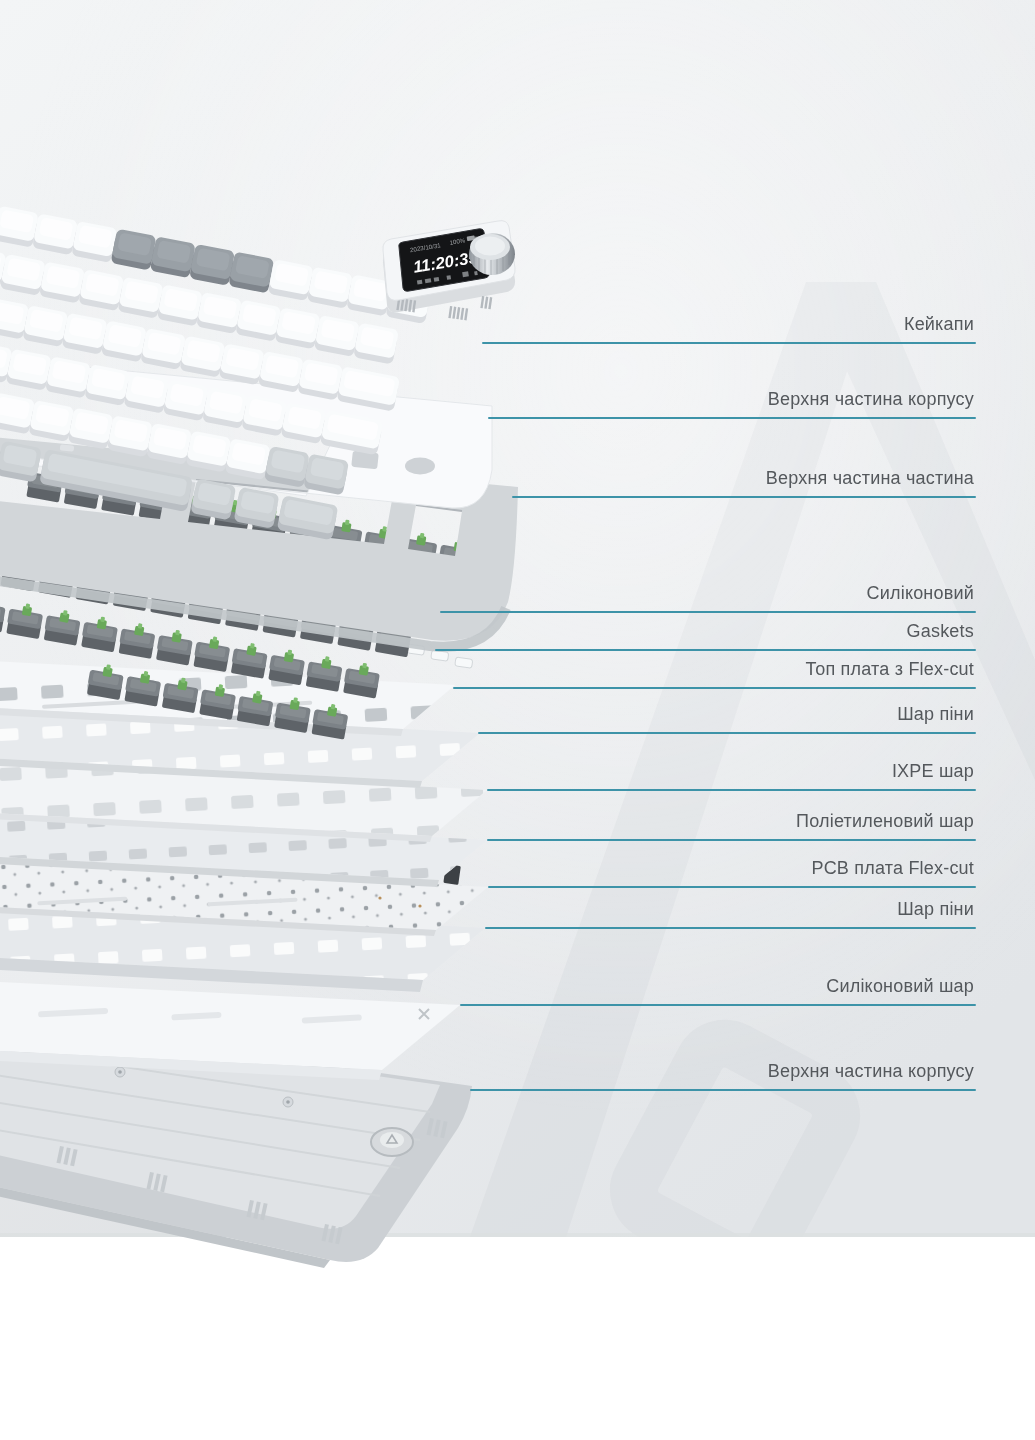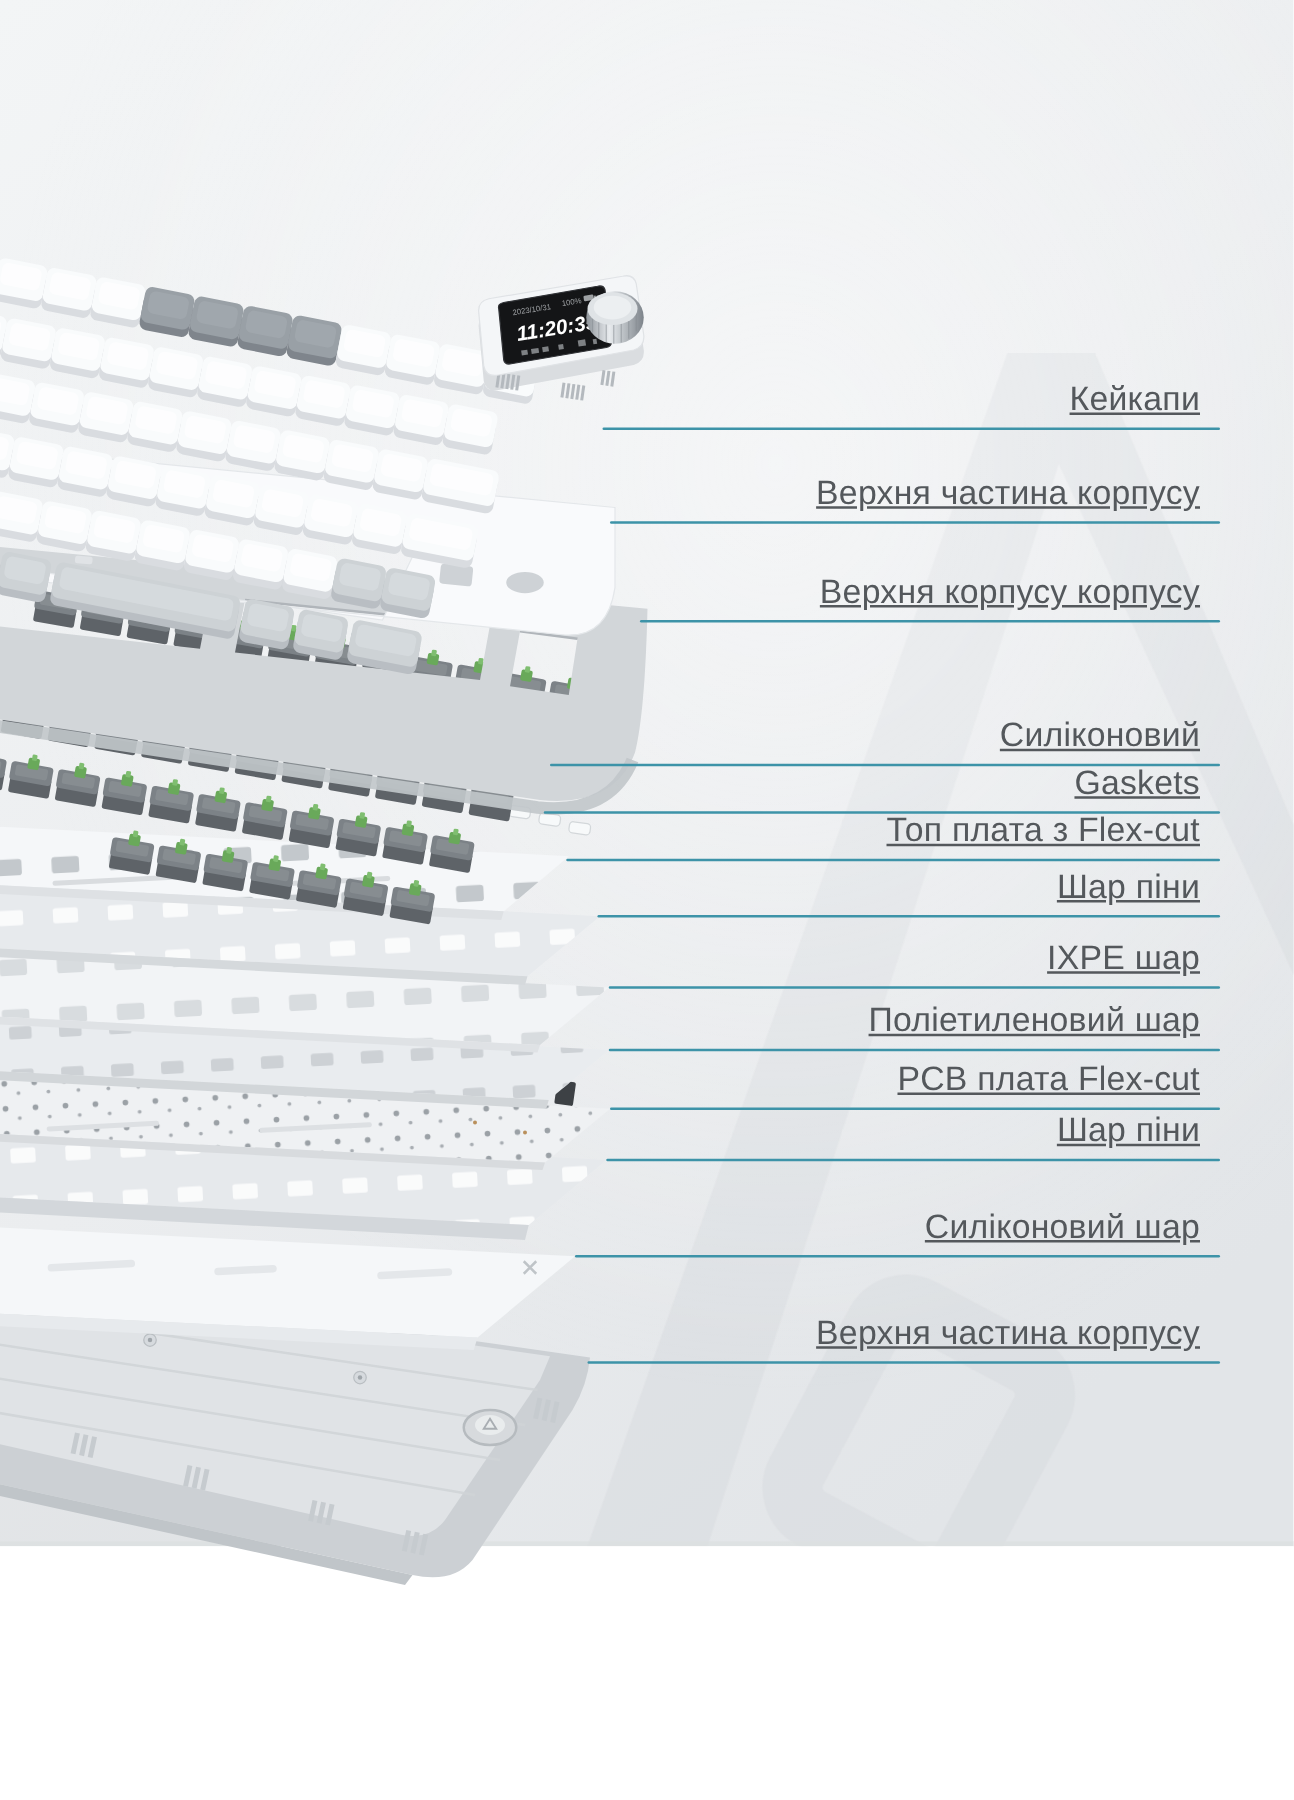--- a/index.html
+++ b/index.html
@@ -1,22 +1,22 @@
 <!DOCTYPE html>
 <html><head>
 <meta charset="utf-8">
 <style>
   html,body{margin:0;padding:0;background:#ffffff;}
   .stage{position:relative;width:1035px;height:1440px;overflow:hidden;background:#fff;
          font-family:"Liberation Sans", sans-serif; --accent:#3d93a8; --label:#54585c;}
   .stage svg{position:absolute;left:0;top:0;}
   .callout{position:absolute;height:0;}
   .callout .line{position:absolute;left:0;right:0;top:0;height:2px;background:var(--accent);border-radius:1px;}
-  .callout .txt{position:absolute;right:16px;bottom:7px;white-space:nowrap;
-                font-size:27px;letter-spacing:.2px;color:var(--label);text-decoration:underline;}
+  .callout .txt{position:absolute;right:2px;bottom:7px;white-space:nowrap;
+                font-size:18px;letter-spacing:.2px;color:var(--label);}
 </style>
 </head>
 <body>
 
 <div class="stage" style="--accent: #3d93a8; --label: #54585c;">
 
 <svg width="1035" height="1440" viewBox="0 0 1035 1440" xmlns="http://www.w3.org/2000/svg">
   <defs>
     <linearGradient id="bgG" x1="0" y1="0" x2="0.7" y2="1">
       <stop offset="0" stop-color="#f3f5f6"></stop>
@@ -451,21 +451,21 @@
 
   <div class="callout" style="left:482px;top:342px;width:494px">
     <span class="txt">Кейкапи</span>
       <div class="line"></div>
   </div>
   <div class="callout" style="left:488px;top:417px;width:488px">
     <span class="txt">Верхня частина корпусу</span>
       <div class="line"></div>
   </div>
   <div class="callout" style="left:512px;top:496px;width:464px">
-    <span class="txt">Верхня корпусу корпусу</span>
+    <span class="txt">Верхня частина частина</span>
       <div class="line"></div>
   </div>
   <div class="callout" style="left:440px;top:611px;width:536px">
     <span class="txt">Силіконовий</span>
       <div class="line"></div>
   </div>
   <div class="callout" style="left:435px;top:649px;width:541px">
     <span class="txt">Gaskets</span>
       <div class="line"></div>
   </div>

